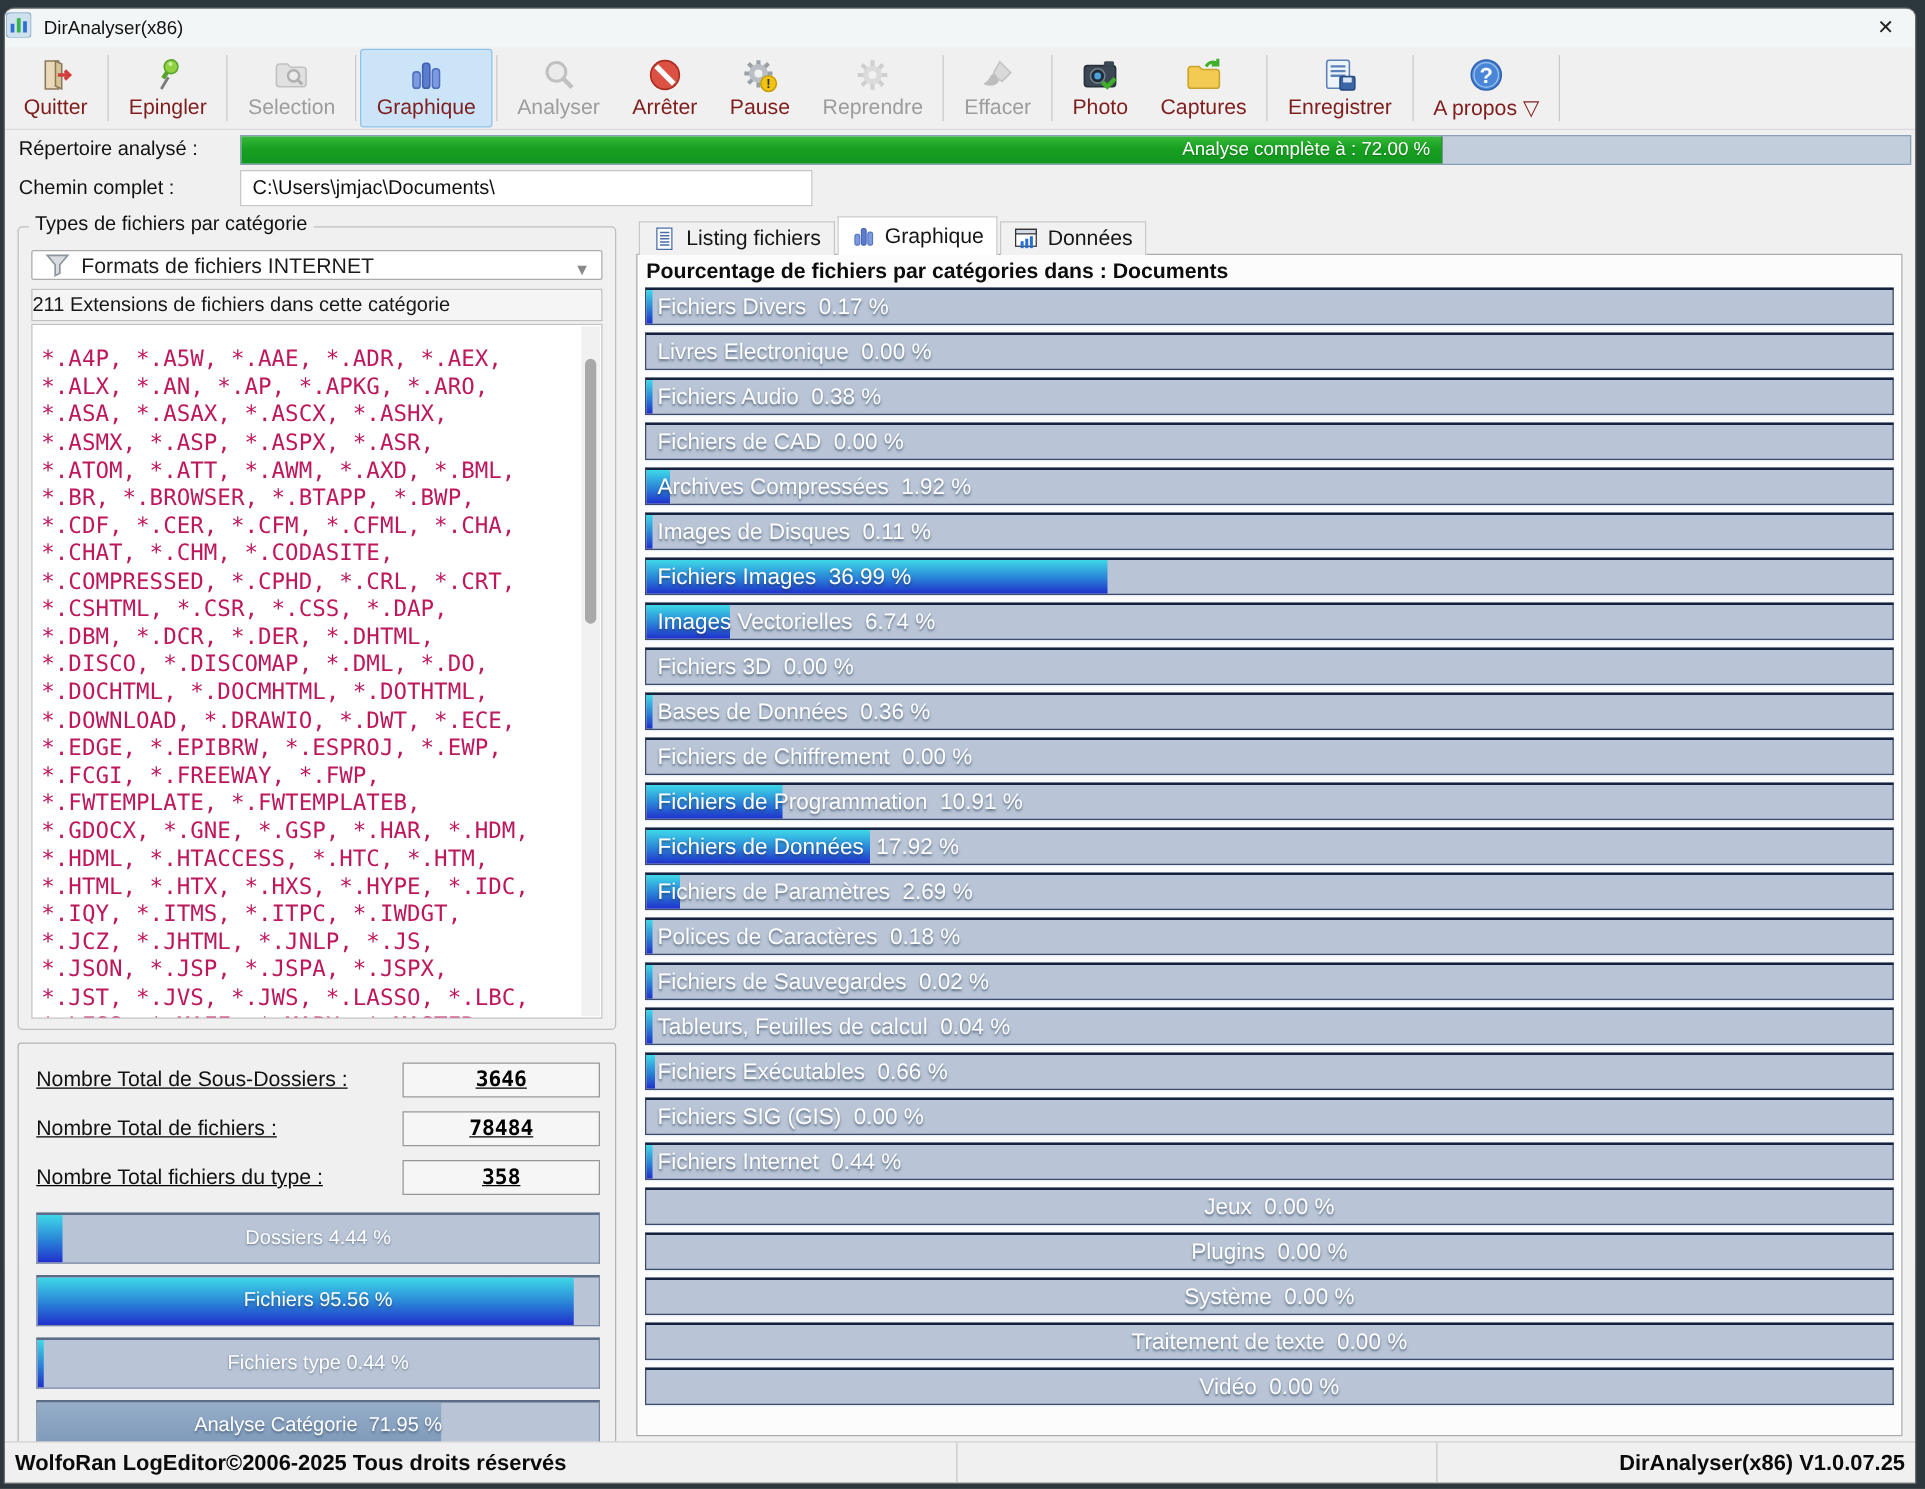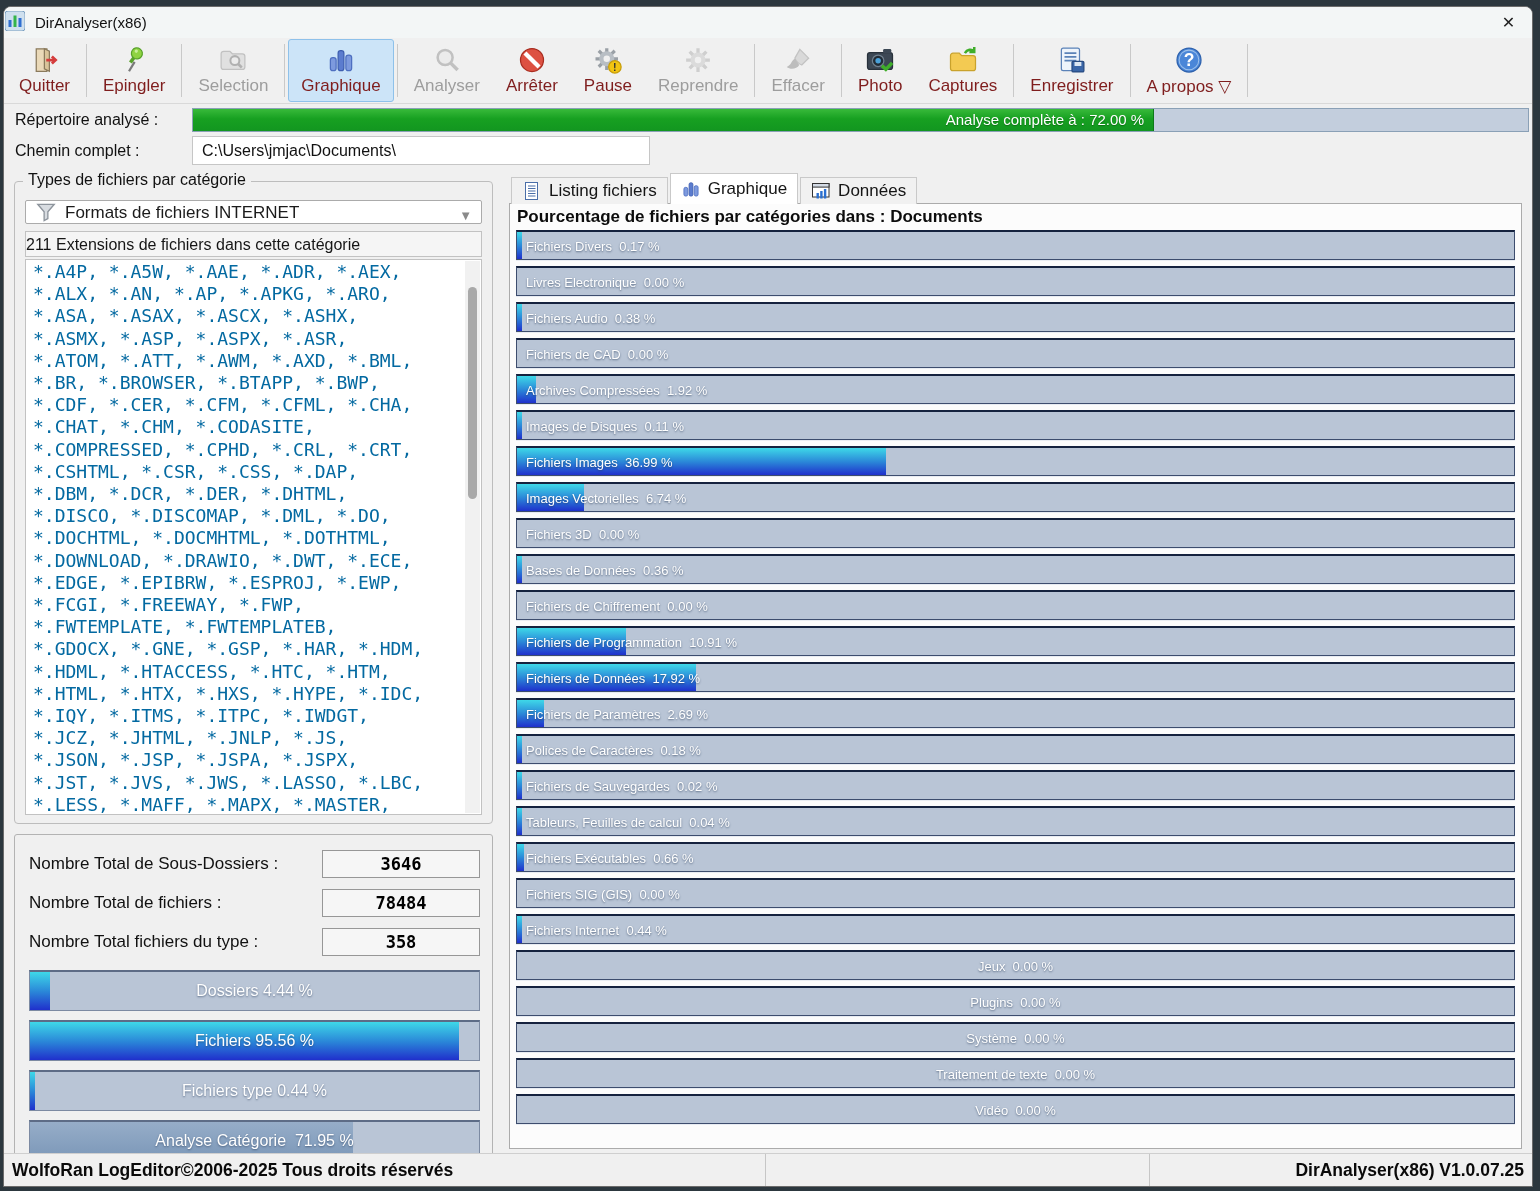--- a/index.html
+++ b/index.html
@@ -55,28 +55,28 @@
   .dropdown { height:24px; border:1px solid #ababab; border-radius:2px; background:#fff;
               display:flex; align-items:flex-end; gap:8px; padding:0 9px; }
   .dropdown .ddtext { font-size:17px; color:#1b1b1b; flex:1; }
   .funnel svg { width:22px; height:22px; display:block; }
   .chev { color:#8a8a8a; font-size:13px; }
   .counthead { height:26px; margin-top:7px; border:1px solid #c2c2c2; background:#f5f5f5;
                text-align:left; font-size:16px; line-height:25px; color:#161616; }
   .extlist { position:relative; height:556px; margin-top:2px; border:1px solid #c2c2c2;
              background:#fff; overflow:hidden; }
   .extlines { padding:1px 18px 0 7px; font-family:"DejaVu Sans Mono", monospace;
-              font-size:18px; line-height:22.2px; color:#0369a1; white-space:pre; }
+              font-size:18px; line-height:22.2px; color:#be185d; white-space:pre;margin-top:16px; }
   .scrollbar { position:absolute; right:1px; top:1px; bottom:1px; width:15px; background:#f1f1f1; }
   .scroll-thumb { position:absolute; left:3px; width:9px; top:26px; height:212px;
                   background:#a9a9a9; border-radius:5px; }
 
   
   .statsbox { margin-top:10px; border:1px solid #b3b3b3; border-radius:3px;
-              padding:15px 12px 2px 14px; }
+              padding:15px 12px 2px 14px;text-decoration:underline; }
   .statrow { display:flex; align-items:center; justify-content:space-between; margin-bottom:11px; }
   .statrow .slabel { font-size:17px; color:#111; }
   .statval { width:158px; height:28px; border:1px solid #979797; background:#f6f6f6;
              font-family:"DejaVu Sans Mono", monospace; font-weight:bold; font-size:17px;
              text-align:center; line-height:26px; color:#000; }
   .minibars { margin-top:14px; }
   .minibar { position:relative; height:41px; margin-bottom:9px; background:#b9c5d6;
              border:1px solid #7c8aa2; border-top:2px solid #5d6c86; overflow:hidden; }
   .minibar .fill { position:absolute; left:0; top:0; bottom:0;
                    background:linear-gradient(#3ed8e8, #2a86d8 52%, #2030cc); }
@@ -98,21 +98,21 @@
   .chartpanel { flex:1; border:1px solid #ababab; background:#fcfcfc; margin-top:-1px;
                 padding:1px 6px 2px 6px; overflow:hidden; }
   .charttitle { font-size:17px; font-weight:bold; color:#0c0c0c; padding:2px 1px 3px 1px; }
   .rows { }
   .bar-row { position:relative; height:30px; margin-bottom:6px; background:#b9c5d6;
              border:1px solid #3d4d6e; border-top:2px solid #15223e; overflow:hidden;
              box-shadow:0 1px 0 #e8ecf2; }
   .bar-fill { position:absolute; left:0; top:0; bottom:0;
               background:linear-gradient(#3ed8e8, #2a86d8 52%, #1f30cc); }
   .bar-label { position:absolute; left:9px; top:50%; transform:translateY(-50%);
-               color:#fff; font-size:13px; white-space:pre;
+               color:#fff; font-size:18px; white-space:pre;
                text-shadow:0 1px 2px rgba(35,55,85,.65); }
   .bar-label.centered { left:50%; transform:translate(-50%,-50%); }
 
   
   .statusbar { height:33px; border-top:1px solid #cfcfcf; background:#f0f0f0;
                display:flex; align-items:center; flex:0 0 auto; font-weight:bold;
                font-size:17.5px; color:#0a0a0a; }
   .sb-left { width:762px; padding-left:8px; border-right:1px solid #c6c6c6;
              height:100%; display:flex; align-items:center; }
   .sb-mid { width:384px; border-right:1px solid #c6c6c6; height:100%; }

